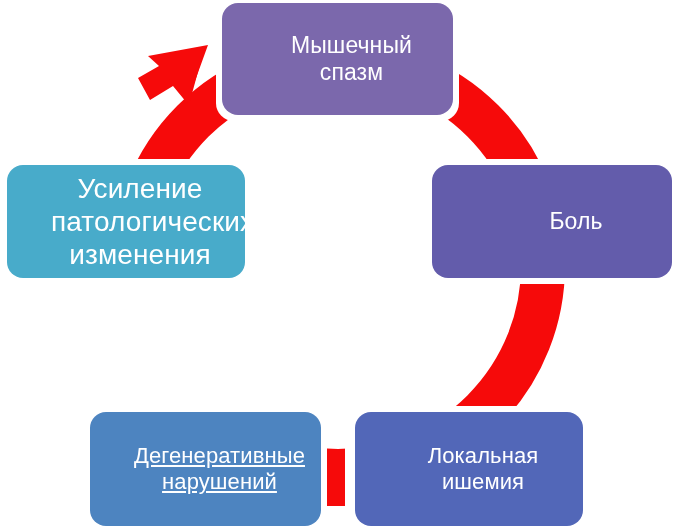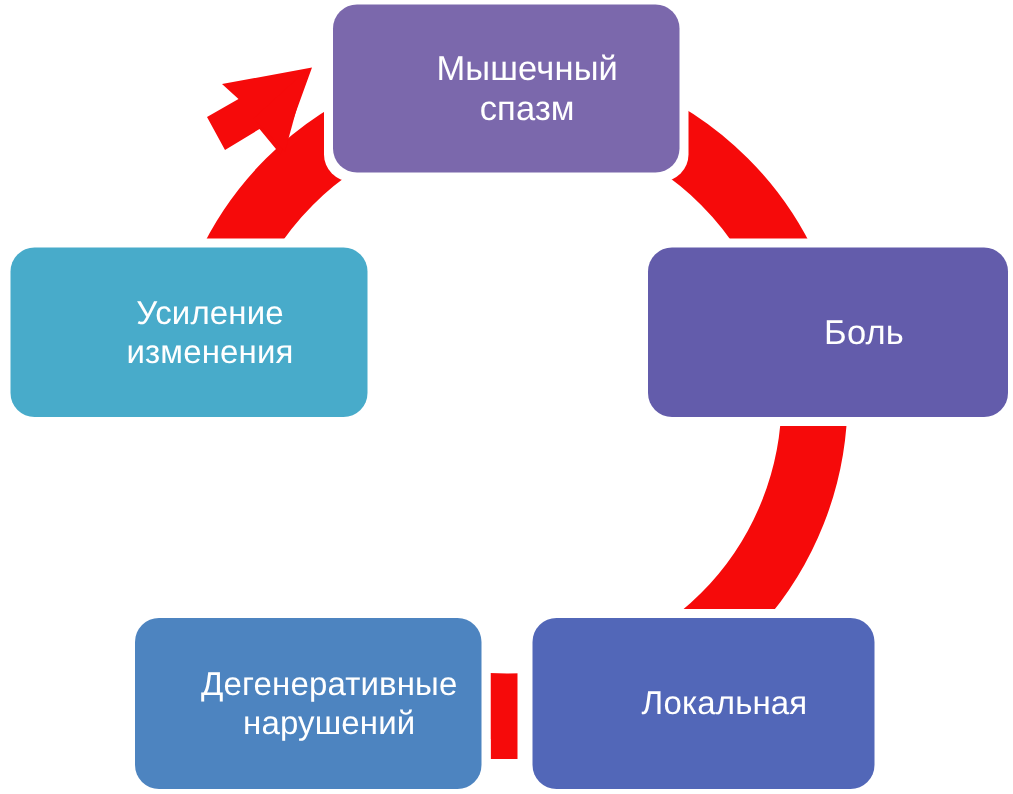--- a/index.html
+++ b/index.html
@@ -73,31 +73,32 @@
     padding-left: 28px;
   }
 
   
   #node-worsening {
     left: 7px;
     top: 165px;
     width: 238px;
     height: 113px;
     background: #48abca;
-    font-size: 22px;
+    font-size: 28px;
   }
 
   
   #node-degenerative {
     left: 90px;
     top: 412px;
     width: 231px;
     height: 114px;
     background: #4d84c0;
     font-size: 22px;
+    text-decoration: underline;
   }
 
   
   #node-ischemia {
     left: 355px;
     top: 412px;
     width: 228px;
     height: 114px;
     background: #5267b8;
     font-size: 22px;
@@ -141,30 +142,32 @@
     <span>Мышечный спазм</span>
   </div>
 
   <div class="node" id="node-pain">
     <span>Боль</span>
   </div>
 
   <div class="node" id="node-ischemia">
     <span>
       <span>Локальная</span>
+      <span>ишемия</span>
     </span>
   </div>
 
   <div class="node" id="node-degenerative">
     <span>
       <span>Дегенеративные</span>
       <span>нарушений</span>
     </span>
   </div>
 
   <div class="node" id="node-worsening">
     <span>
       <span>Усиление</span>
+      <span>патологических</span>
       <span>изменения</span>
     </span>
   </div>
 
 </div>
 
 </body></html>

